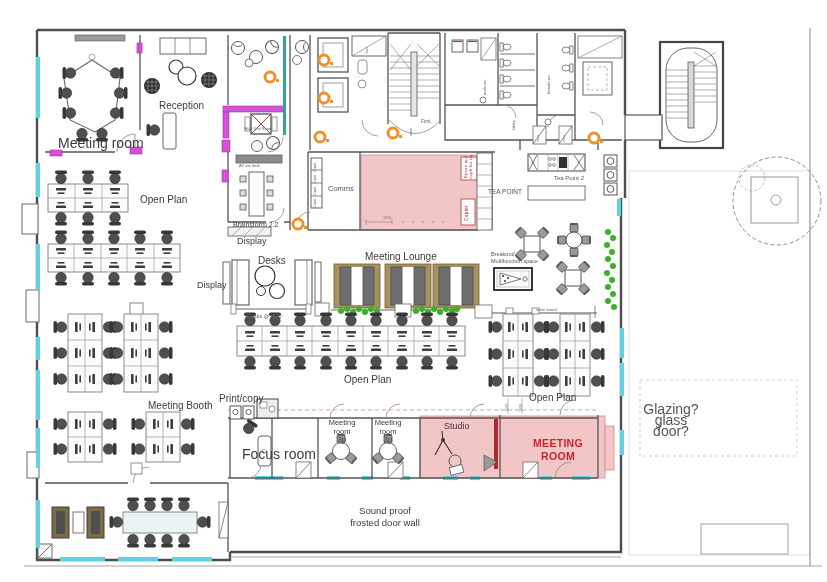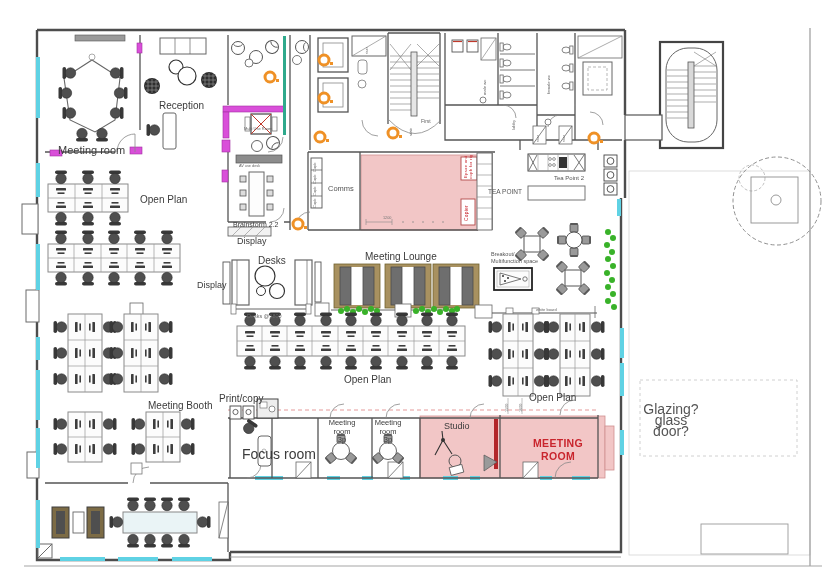--- a/index.html
+++ b/index.html
@@ -608,21 +608,21 @@
     <use href="#od" x="324" y="60"></use>
         <use href="#od" x="324" y="98"></use>
         <use href="#od" x="393" y="133"></use>
     <use href="#od" x="270" y="77"></use>
         <use href="#od" x="320" y="137"></use>
         <use href="#od" x="298" y="224"></use>
         <use href="#od" x="594" y="138"></use>
   </g>
 </svg>
 
-  <div class="lbl" style="left:58px;top:144px;font-size:11px">Meeting room</div>
+  <div class="lbl" style="left:58px;top:136px;font-size:14px">Meeting room</div>
   <div class="lbl" style="left:159px;top:100px;font-size:10px">Reception</div>
   <div class="lbl" style="left:140px;top:194px;font-size:10px">Open Plan</div>
   <div class="lbl" style="left:344px;top:374px;font-size:10px">Open Plan</div>
   <div class="lbl" style="left:529px;top:392px;font-size:10px">Open Plan</div>
   <div class="lbl tiny" style="left:244px;top:127px;font-size:4px">Multi Use Room</div>
   <div class="lbl tiny" style="left:239px;top:163.5px;font-size:3.8px">AV use desk</div>
   <div class="lbl" style="left:233px;top:221px;font-size:7px">Brainstorm 2.2</div>
   <div class="lbl" style="left:237px;top:237px;font-size:9px">Display</div>
   <div class="lbl" style="left:197px;top:281px;font-size:9px">Display</div>
   <div class="lbl" style="left:258px;top:255px;font-size:10px">Desks</div>
@@ -660,20 +660,24 @@
   </div>
   <div class="lbl" style="left:444px;top:422px;font-size:9px">Studio</div>
   <div class="lbl c red" style="left:527px;top:437px;width:62px;font-size:10.5px;line-height:12.5px">
     <div>MEETING</div>
     <div>ROOM</div>
   </div>
   <div class="lbl c" style="left:630px;top:404px;width:82px;font-size:14px;line-height:11px;color:#555">
     <div>Glazing? glass</div>
     <div>door?</div>
   </div>
+  <div class="lbl c" style="left:330px;top:505px;width:110px;font-size:9.5px;line-height:11.5px">
+    <div>Sound proof</div>
+    <div>frosted door wall</div>
+  </div>
   <div class="lbl rot tiny" style="left:483px;top:95px;font-size:4.2px">male wc</div>
   <div class="lbl rot tiny" style="left:547px;top:94px;font-size:4.2px">female wc</div>
   <div class="lbl rot tiny" style="left:512px;top:130px;font-size:4.2px">lobby</div>
   <div class="lbl rot tiny" style="left:409px;top:136px;font-size:4.2px">stair</div>
   <div class="lbl tiny" style="left:421px;top:119px;font-size:5px">First</div>
   <div class="lbl rot tiny" style="left:537px;top:142px;font-size:3.5px">riser</div>
   <div class="lbl rot tiny" style="left:563px;top:142px;font-size:3.5px">riser</div>
   <div class="lbl rot tiny" style="left:366px;top:54px;font-size:3.5px">riser</div>
   <div class="lbl dim" style="left:383px;top:216px;font-size:3.8px">1200</div>
   <div class="lbl rot dim" style="left:505px;top:412px;font-size:3.8px">1500</div>

